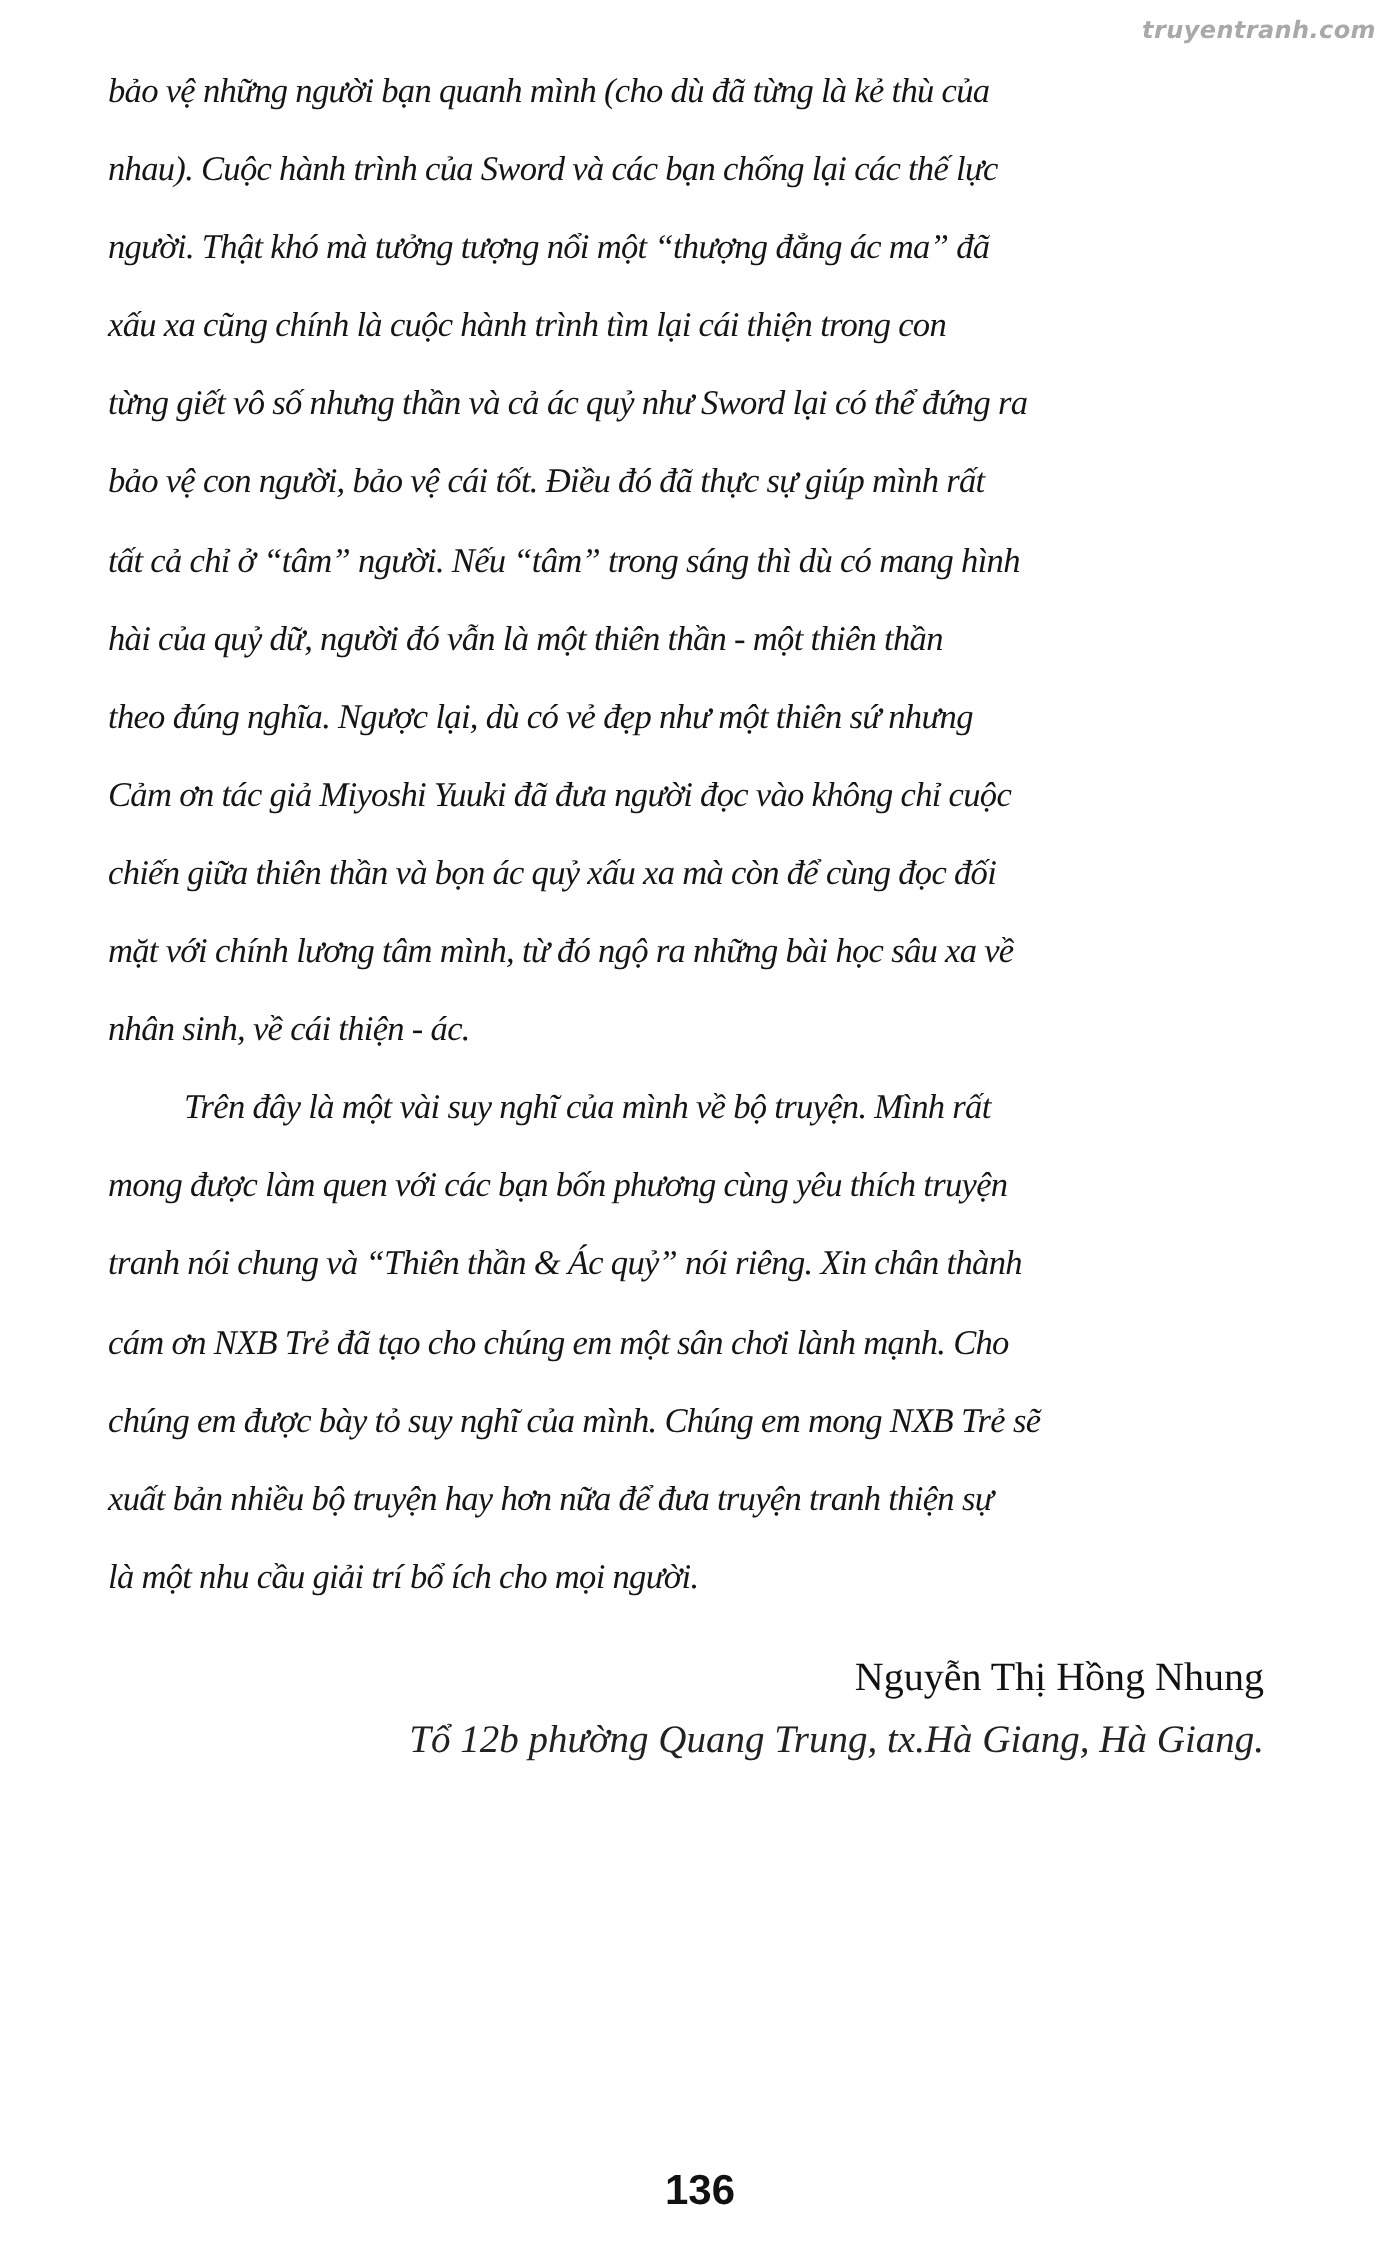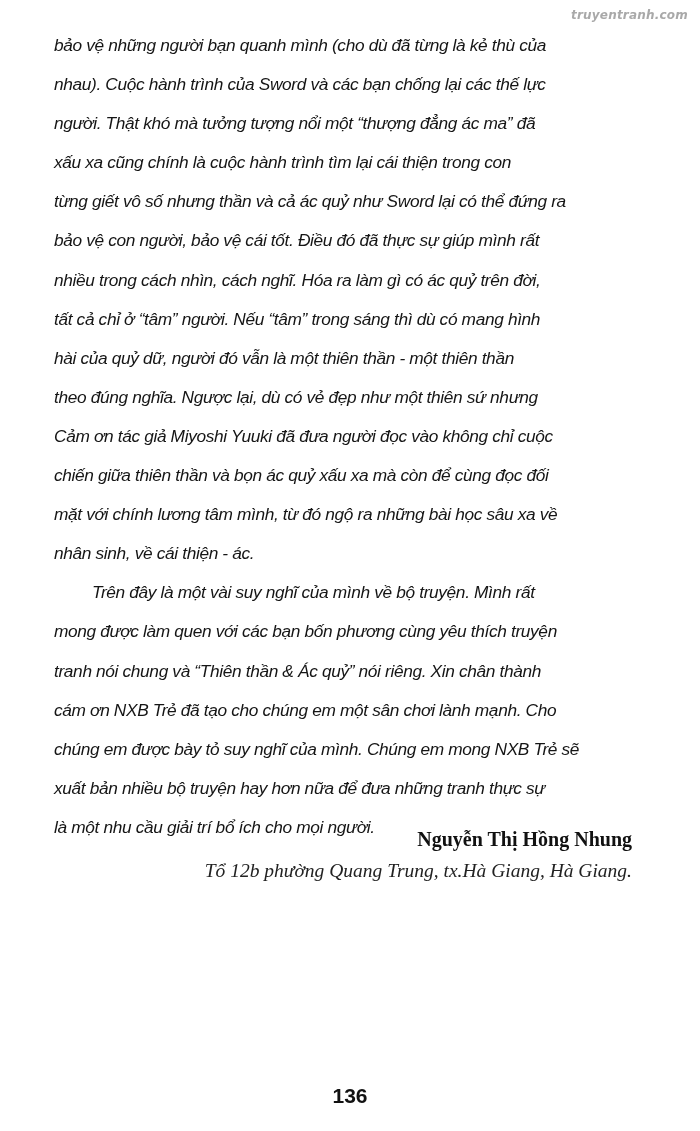--- a/index.html
+++ b/index.html
@@ -25,38 +25,38 @@
       color: #a9a9a9;
       letter-spacing: 0.2px;
     }
     .page {
       position: absolute;
       left: 54px;
       top: 26px;
       width: 600px;
     }
     .line {
-      font-family: Liberation Sans, sans-serif;
+      font-family: Liberation Serif, serif;
       font-style: italic;
       font-size: 17.3px;
       line-height: 39.1px;
       height: 39.1px;
       white-space: nowrap;
       color: #151515;
       letter-spacing: -0.35px;
     }
     .line.indent {
       padding-left: 38px;
     }
     .signature {
       position: absolute;
       right: 68px;
       top: 828px;
       font-family: "Liberation Serif", serif;
-      font-weight: bold;
+      font-weight: normal;
       font-size: 20px;
       color: #111;
     }
     .address {
       position: absolute;
       right: 68px;
       top: 860px;
       font-family: "Liberation Serif", serif;
       font-style: italic;
       font-size: 19.5px;
@@ -82,36 +82,35 @@
 <div class="watermark">truyentranh.com</div>
 
 <div class="page">
   <div>
     <div class="line">bảo vệ những người bạn quanh mình (cho dù đã từng là kẻ thù của</div>
     <div class="line">nhau). Cuộc hành trình của Sword và các bạn chống lại các thế lực</div>
     <div class="line">người. Thật khó mà tưởng tượng nổi một “thượng đẳng ác ma” đã</div>
     <div class="line">xấu xa cũng chính là cuộc hành trình tìm lại cái thiện trong con</div>
     <div class="line">từng giết vô số nhưng thần và cả ác quỷ như Sword lại có thể đứng ra</div>
     <div class="line">bảo vệ con người, bảo vệ cái tốt. Điều đó đã thực sự giúp mình rất</div>
-    <div class="line">nhiều trong cách nhìn, cách nghĩ. Hóa ra làm gì có ác quỷ trên đời,</div>
     <div class="line">tất cả chỉ ở “tâm” người. Nếu “tâm” trong sáng thì dù có mang hình</div>
     <div class="line">hài của quỷ dữ, người đó vẫn là một thiên thần - một thiên thần</div>
     <div class="line">theo đúng nghĩa. Ngược lại, dù có vẻ đẹp như một thiên sứ nhưng</div>
     <div class="line">Cảm ơn tác giả Miyoshi Yuuki đã đưa người đọc vào không chỉ cuộc</div>
     <div class="line">chiến giữa thiên thần và bọn ác quỷ xấu xa mà còn để cùng đọc đối</div>
     <div class="line">mặt với chính lương tâm mình, từ đó ngộ ra những bài học sâu xa về</div>
     <div class="line">nhân sinh, về cái thiện - ác.</div>
   </div>
   <div>
     <div class="line indent">Trên đây là một vài suy nghĩ của mình về bộ truyện. Mình rất</div>
     <div class="line">mong được làm quen với các bạn bốn phương cùng yêu thích truyện</div>
     <div class="line">tranh nói chung và “Thiên thần &amp; Ác quỷ” nói riêng. Xin chân thành</div>
     <div class="line">cám ơn NXB Trẻ đã tạo cho chúng em một sân chơi lành mạnh. Cho</div>
     <div class="line">chúng em được bày tỏ suy nghĩ của mình. Chúng em mong NXB Trẻ sẽ</div>
-    <div class="line">xuất bản nhiều bộ truyện hay hơn nữa để đưa những tranh thực sự</div>
+    <div class="line">xuất bản nhiều bộ truyện hay hơn nữa để đưa truyện tranh thiện sự</div>
     <div class="line">là một nhu cầu giải trí bổ ích cho mọi người.</div>
   </div>
 </div>
 
 <div class="signature">Nguyễn Thị Hồng Nhung</div>
 <div class="address">Tổ 12b phường Quang Trung, tx.Hà Giang, Hà Giang.</div>
 
 <div class="page-number">136</div>
 
 </body></html>

